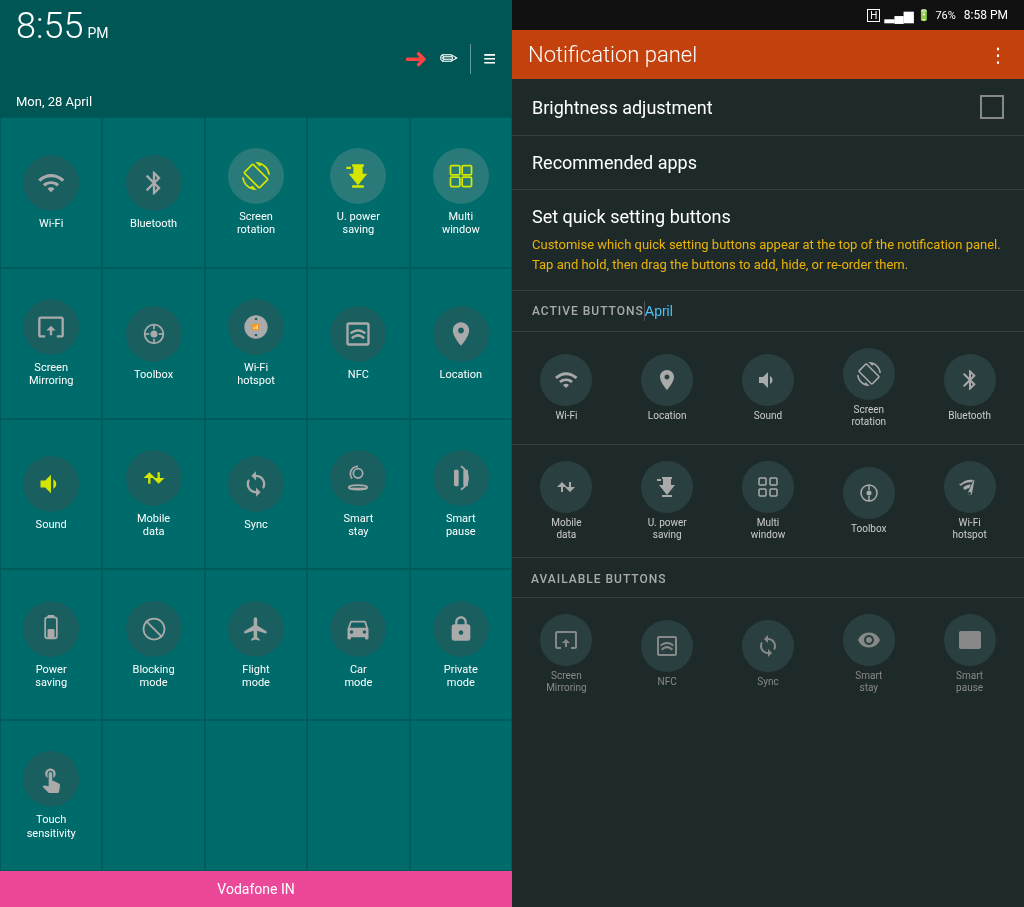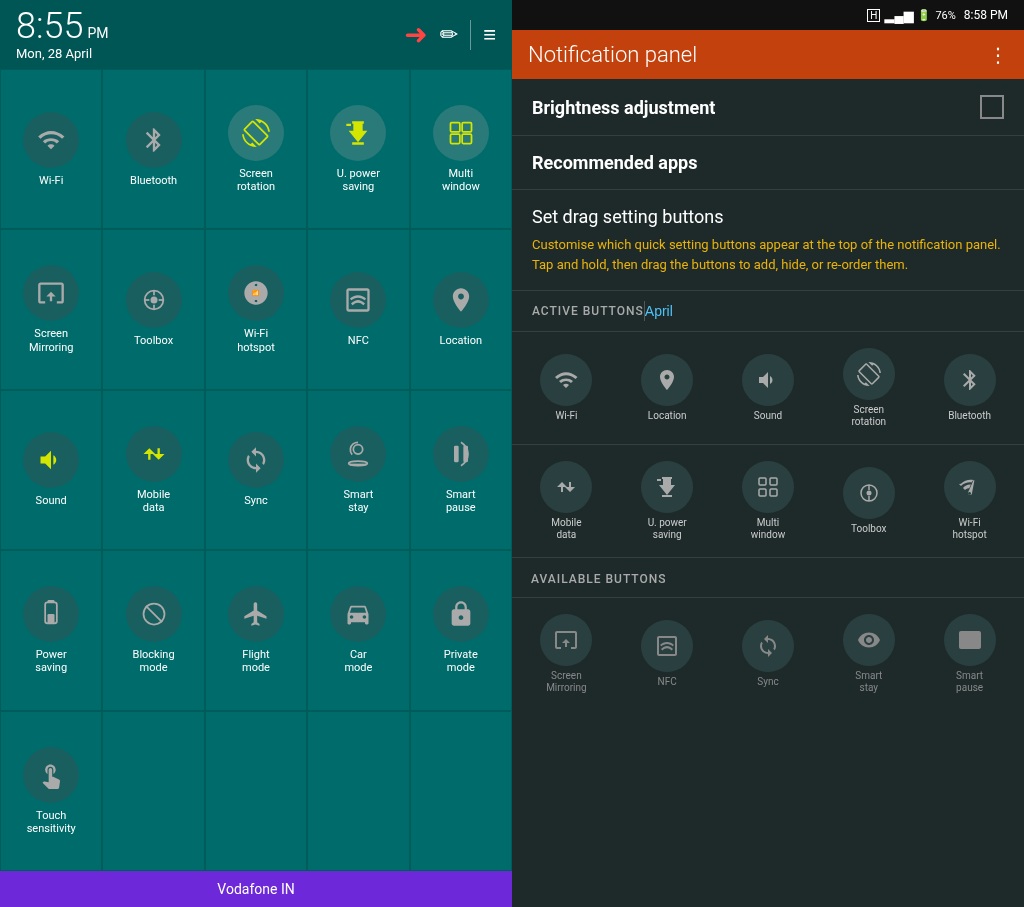--- a/index.html
+++ b/index.html
@@ -25,20 +25,21 @@
       padding: 8px 16px;
       display: flex;
       align-items: center;
       justify-content: space-between;
       min-height: 58px;
     }
 
     .time-area {
       display: flex;
       flex-direction: column;
+      gap: 48px;
     }
 
     .time-big {
       font-size: 36px;
       font-weight: 300;
       color: white;
       line-height: 1;
     }
 
     .date-text {
@@ -110,21 +111,21 @@
     }
 
     .quick-label {
       font-size: 11px;
       color: white;
       text-align: center;
       line-height: 1.2;
     }
 
     .bottom-bar {
-      background: #6d28d9;
+      background: #ec4899;
       text-align: center;
       padding: 10px;
       color: white;
       font-size: 14px;
     }
 
     
     .right-panel {
       width: 512px;
       height: 907px;
@@ -182,21 +183,21 @@
       display: flex;
       align-items: center;
       justify-content: space-between;
       padding: 16px 20px;
       border-bottom: 1px solid rgba(255,255,255,0.1);
     }
 
     .setting-label {
       font-size: 18px;
       color: white;
-      font-weight: 700;
+      font-weight: 400;
     }
 
     .checkbox-empty {
       width: 24px;
       height: 24px;
       border: 2px solid #888;
       background: transparent;
     }
 
     .set-quick-section {
@@ -559,21 +560,21 @@
     <div class="setting-row">
       <span class="setting-label">Brightness adjustment</span>
       <div class="checkbox-empty"></div>
     </div>
 
     <div class="setting-row">
       <span class="setting-label">Recommended apps</span>
     </div>
 
     <div class="set-quick-section">
-      <div class="set-quick-title">Set drag setting buttons</div>
+      <div class="set-quick-title">Set quick setting buttons</div>
       <div class="set-quick-desc">Customise which quick setting buttons appear at the top of the notification panel. Tap and hold, then drag the buttons to add, hide, or re-order them.</div>
     </div>
 
     <div class="section-header">
       <span class="section-header-label">ACTIVE BUTTONS</span>
       <div class="divider-section"></div>
       <button class="reset-btn">April</button>
     </div>
 
     <div class="buttons-grid">

